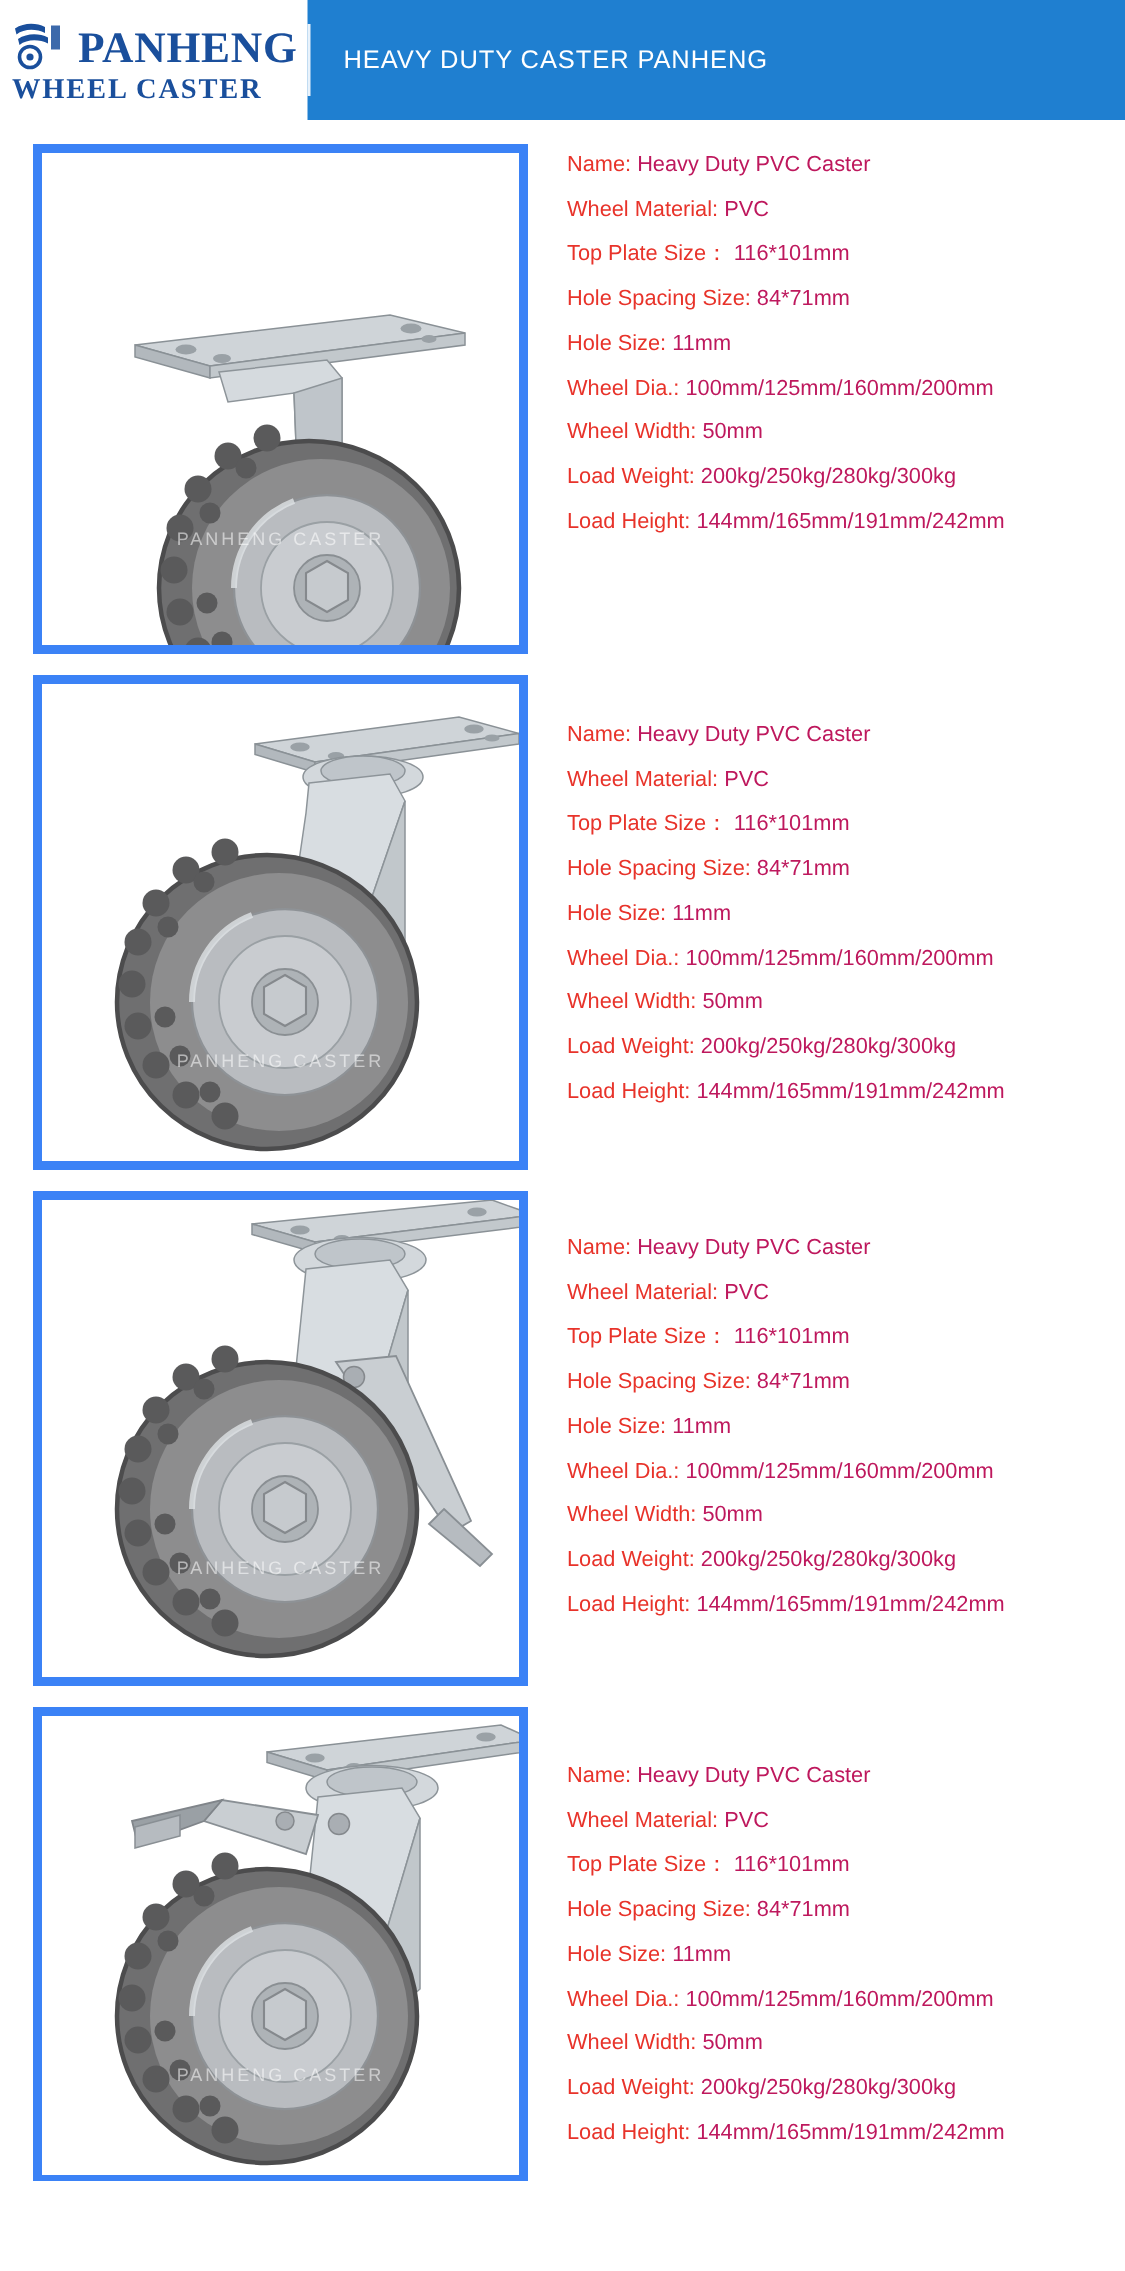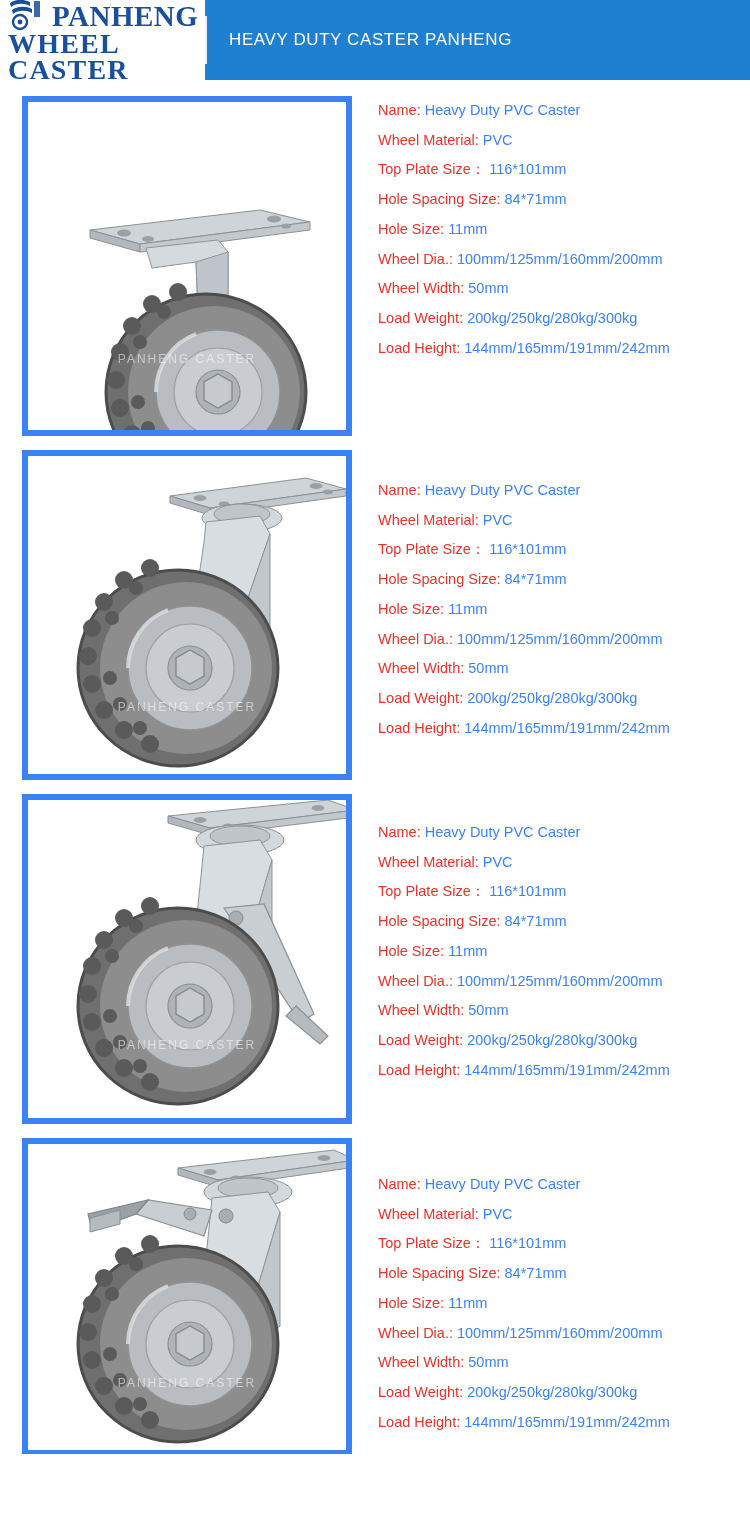--- a/index.html
+++ b/index.html
@@ -52,21 +52,21 @@
     font-family: "Liberation Serif", serif;
     font-weight: bold;
     font-size: 29px;
     letter-spacing: 0.5px;
     color: #1a4f9c;
     line-height: 30px;
   }
   .logo-sub {
     font-family: "Liberation Serif", serif;
     font-weight: bold;
-    font-size: 28px;
+    font-size: 19px;
     letter-spacing: 1.2px;
     color: #1a4f9c;
     line-height: 26px;
     padding-left: 2px;
   }
   .header-divider {
     width: 2px;
     background: #ffffff;
     margin: 16px 0;
     opacity: 0.9;
@@ -99,21 +99,21 @@
     flex: 1;
     padding-left: 26px;
   }
   .spec-line {
     font-size: 14.5px;
     color: #e8332a;
     line-height: 29.7px;
     white-space: nowrap;
   }
   .spec-line .val {
-    color: #3b82f6;
+    color: #be185d;
   }
 
   
   .watermark {
     position: absolute;
     left: 50%;
     transform: translateX(-50%);
     font-size: 12px;
     letter-spacing: 2px;
     color: rgba(255,255,255,0.55);

